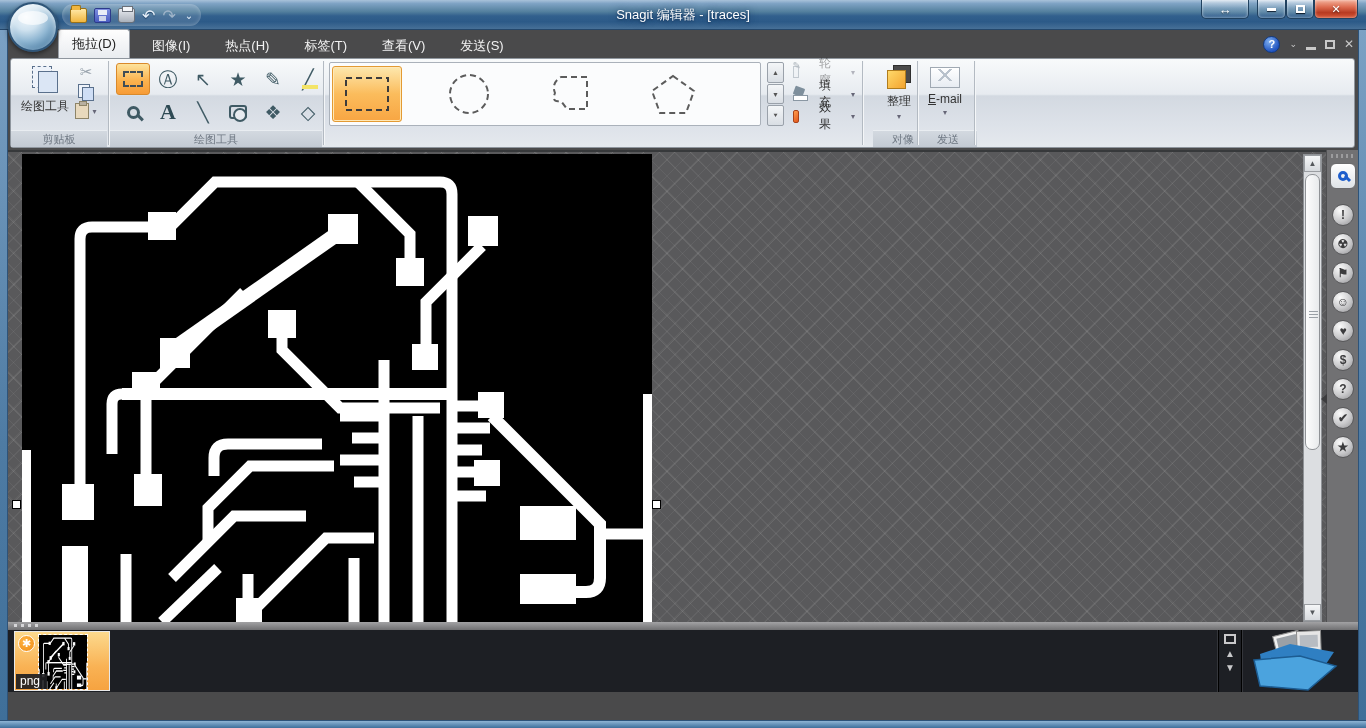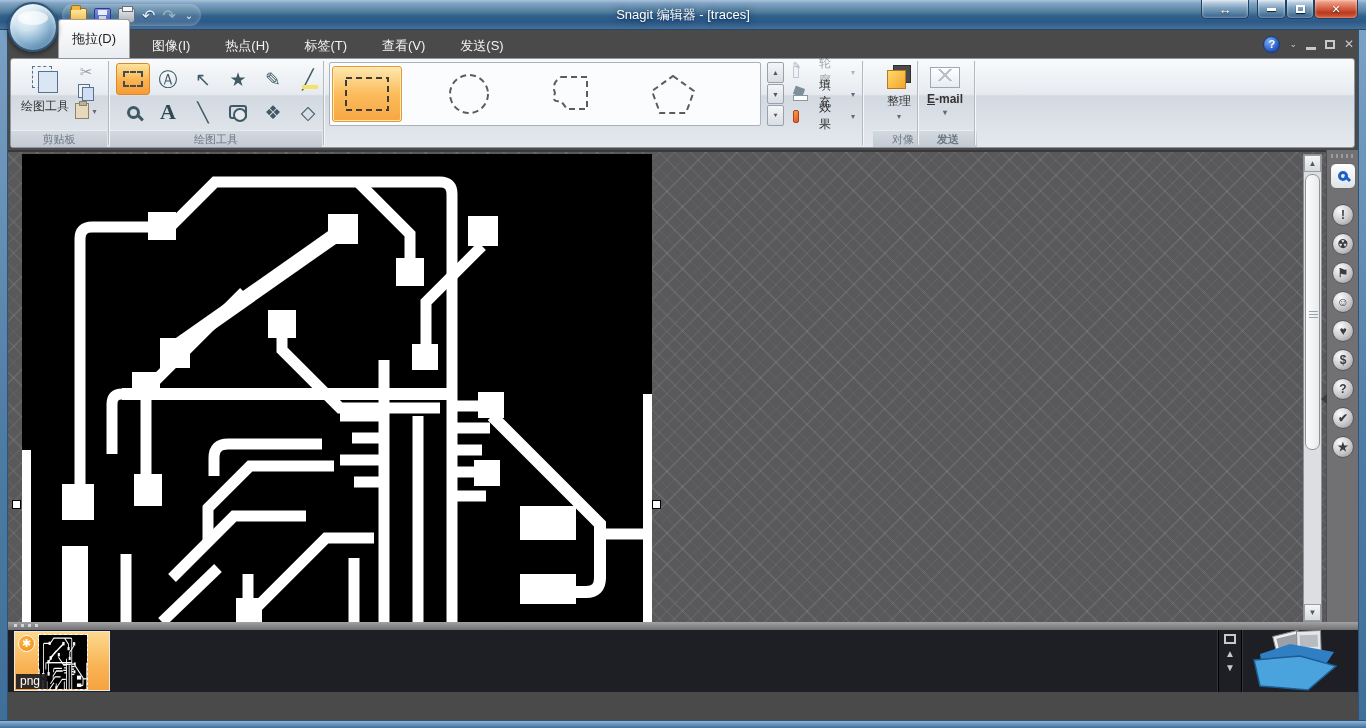--- a/index.html
+++ b/index.html
@@ -52,21 +52,21 @@
   .wbtn.close{width:44px;background:linear-gradient(180deg,#f4b09a,#dc6a4e 40%,#b83b22 70%,#d55637);}
   .min-bar{width:9px;height:3px;background:#fff;box-shadow:0 1px 1px #123;}
   .max-box{width:9px;height:8px;border:2px solid #fff;box-shadow:0 1px 1px #123;}
 
   
   .tabbar{position:absolute;left:8px;right:8px;top:30px;height:28px;background:#4a4a4b;}
   .tabs{position:absolute;left:50px;top:0;height:28px;display:flex;align-items:flex-end;}
   .tab{height:24px;padding:0 13px;margin-right:9px;display:flex;align-items:center;
     color:#f2f2f2;font-size:13px;cursor:default;}
   .tab.active{background:linear-gradient(180deg,#fefefe,#e9ecf0);color:#222;
-    border-radius:3px 3px 0 0;border:1px solid #9aa0a8;border-bottom:none;height:39px;}
+    border-radius:3px 3px 0 0;border:1px solid #9aa0a8;border-bottom:none;height:29px;}
   .doc-controls{position:absolute;right:4px;top:0;height:28px;display:flex;align-items:center;gap:9px;}
   .help-orb{width:17px;height:17px;border-radius:50%;color:#fff;font-size:11px;font-weight:bold;
     background:radial-gradient(circle at 35% 30%,#7fb0f0,#2255c0 70%);border:1px solid #123a80;
     display:flex;align-items:center;justify-content:center;}
   .doc-chev{color:#c9c9c9;font-size:9px;}
   .doc-glyph{color:#c9c9c9;font-size:12px;line-height:12px;}
   .doc-min{width:10px;height:3px;background:#c9c9c9;margin-top:8px;}
   .doc-restore{width:10px;height:9px;border:2px solid #c9c9c9;}
 
   
@@ -381,21 +381,21 @@
     <div class="rgroup" style="left:862px;width:60px;">
       <div class="bigbtn">
         <span class="arrange-ic"></span>
         <span class="blabel">整理</span>
         <span class="bchev">▾</span>
       </div>
       <div class="glabel">对像</div>
     </div>
     <div class="gsep" style="left:906px;"></div>
 
-    <div class="rgroup" style="left:908px;width:58px;font-weight:bold;">
+    <div class="rgroup" style="left:908px;width:58px;">
       <div class="bigbtn">
         <span class="email-ic"></span>
         <span class="blabel email-label">E-mail</span>
         <span class="bchev">▾</span>
       </div>
       <div class="glabel">发送</div>
     </div>
     <div class="gsep" style="left:963px;"></div>
   </div>
 

